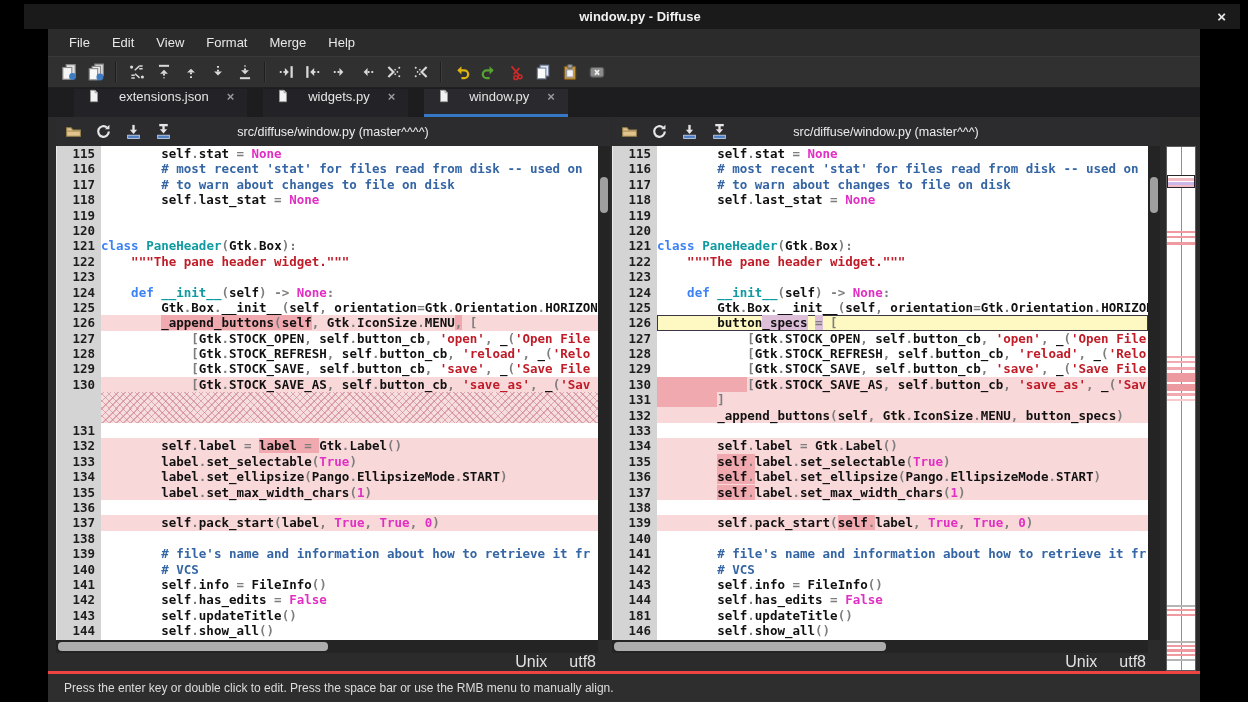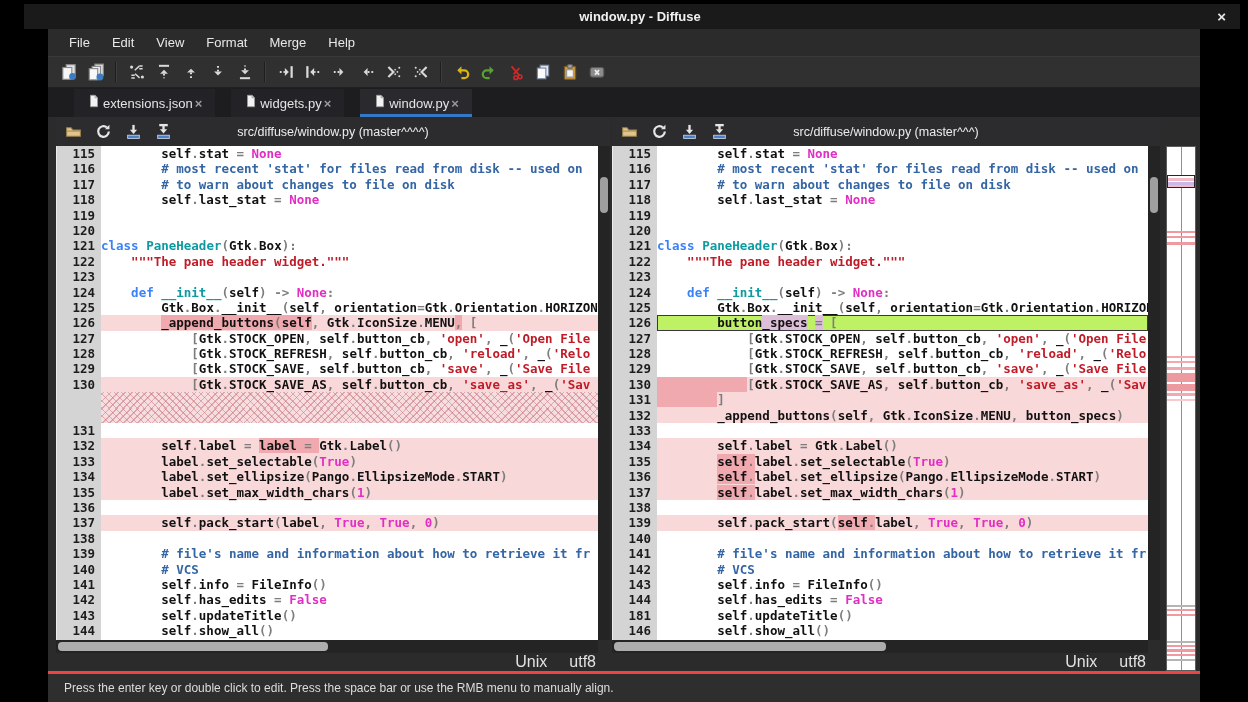--- a/index.html
+++ b/index.html
@@ -19,21 +19,21 @@
   .menubar{height:27px;display:flex;align-items:center;padding-left:10px;background:#2b2b2b;}
   .menubar .mi{color:#e8e8e8;font-size:13px;padding:0 11px;}
 
   .toolbar{height:30px;background:#303030;border-top:1px solid #3a3a3a;border-bottom:1px solid #202020;
     display:flex;align-items:center;padding-left:8px;}
   .tb-group{display:flex;align-items:center;gap:2px;}
   .tb-btn{width:25px;height:24px;display:flex;align-items:center;justify-content:center;border-radius:3px;}
   .tb-sep{width:1px;height:20px;background:#1e1e1e;border-right:1px solid #3d3d3d;margin:0 7px;}
 
   .tabbar{height:29px;background:#1d1d20;display:flex;align-items:flex-end;padding-left:26px;}
-  .tab{height:28px;display:flex;align-items:center;gap:2px;padding:0 13px;margin-right:16px;
+  .tab{height:28px;display:flex;align-items:flex-start;gap:18px;padding:0 13px;margin-right:16px;
     background:#232327;position:relative;}
   .tab .tlabel{color:#e4e4e4;font-size:13px;}
   .tab .tclose{color:#9a9a9a;font-size:13px;font-weight:bold;}
   .tab.active{background:#2a2a2e;}
   .tab.active::after{content:"";position:absolute;left:0;right:0;bottom:0;height:3px;background:#3478c6;}
 
   .main{position:relative;height:554px;}
 
   .pane-header{position:absolute;top:0;height:29px;background:#2c2c2f;border-bottom:1px solid #1e1e1e;}
   .ph-icons{position:absolute;left:8px;top:0;height:29px;display:flex;align-items:center;gap:11px;}
@@ -43,21 +43,21 @@
 
   .gutter{position:absolute;width:44px;background:#d4d4d4;border-right:1px solid #9c9c9c;
     border-left:1px solid #ececec;overflow:hidden;
     font-family:"DejaVu Sans Mono", monospace;font-size:12.5px;font-weight:bold;color:#1c1c1c;}
   .gn{height:15.4px;line-height:15.4px;text-align:right;padding-right:6px;}
 
   .code{position:absolute;background:#fff;overflow:hidden;
     font-family:"DejaVu Sans Mono", monospace;font-size:12.5px;font-weight:bold;color:#111;}
   .row{height:15.4px;line-height:15.4px;white-space:pre;}
   .row.diff{background:#f9d8da;}
-  .row.sel{background:#bef264;box-shadow:inset 0 0 0 1px #3b3544;}
+  .row.sel{background:#fef9c3;box-shadow:inset 0 0 0 1px #3b3544;}
   .row.gap{background-color:#f6dee0;
     background-image:repeating-linear-gradient(45deg, rgba(197,108,118,.5) 0 1px, transparent 1px 5px),
                      repeating-linear-gradient(-45deg, rgba(197,108,118,.5) 0 1px, transparent 1px 5px);}
   .tk-t{color:#111;} .tk-p{color:#7d7d7d;} .tk-k{color:#3b82f6;} .tk-d{color:#0d9ba1;}
   .tk-c{color:#3465a4;} .tk-s{color:#c01c28;} .tk-m{color:#e12ec3;}
   .hl1{background:#efa9af;} .hl2{background:#ddbfd9;}
 
   .vscroll{position:absolute;width:12px;background:#242424;}
   .vthumb{position:absolute;left:2px;width:8px;background:#9f9f9f;border-radius:4px;}
 

